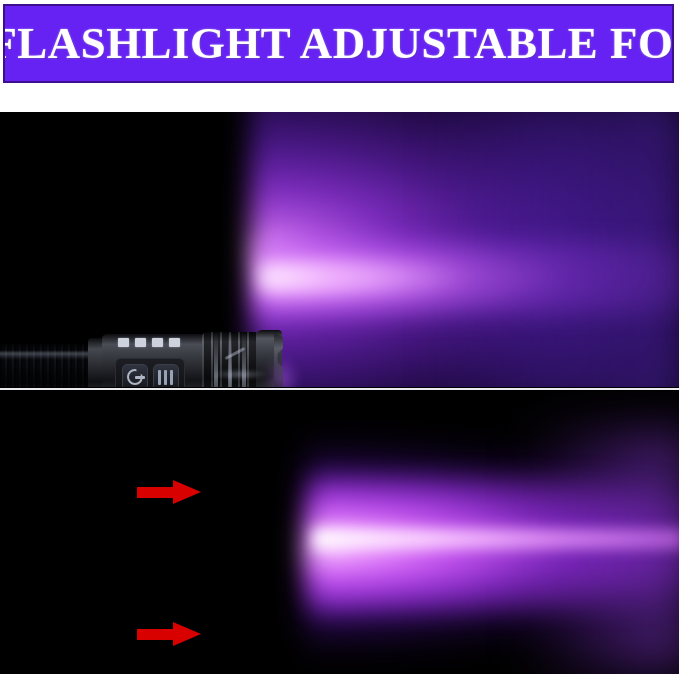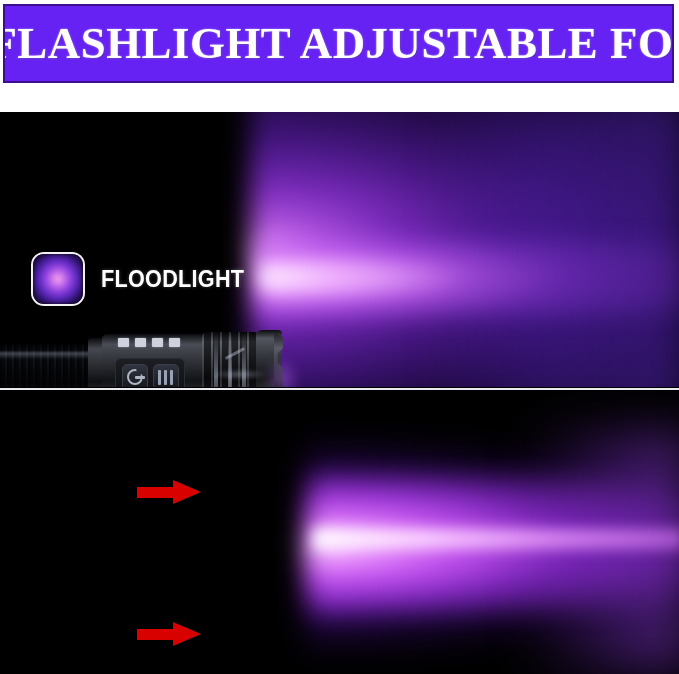--- a/index.html
+++ b/index.html
@@ -341,26 +341,20 @@
       <div class="tl-ring" style="left:240px;"></div>
       <div class="tl-ring" style="left:254px;"></div>
 
       <div class="tl-part tl-head" style="left:268px;width:26px;"></div>
       <div class="tl-bezel" style="left:286px;"></div>
       <div class="tl-slash" style="left:236px;top:22px;"></div>
       <div class="tl-spec" style="left:222px;top:40px;width:60px;height:9px;"></div>
       <div class="tl-glow" style="left:276px;top:26px;width:36px;height:46px;"></div>
     </div>
 
-    <div class="label-group" id="label-flood">
-      <div class="swatch swatch-flood">
-        <div class="swatch-glow"></div>
-      </div>
-      <div class="label-text">FLOODLIGHT</div>
-    </div>
   </div>
 
   <div class="panel-divider"></div>
 
   <div class="panel" id="panel-focus">
 
     <div class="beam beam-focus-wide"></div>
     <div class="beam beam-focus-spill"></div>
     <div class="beam beam-focus-core"></div>
     <div class="beam beam-focus-hot"></div>

